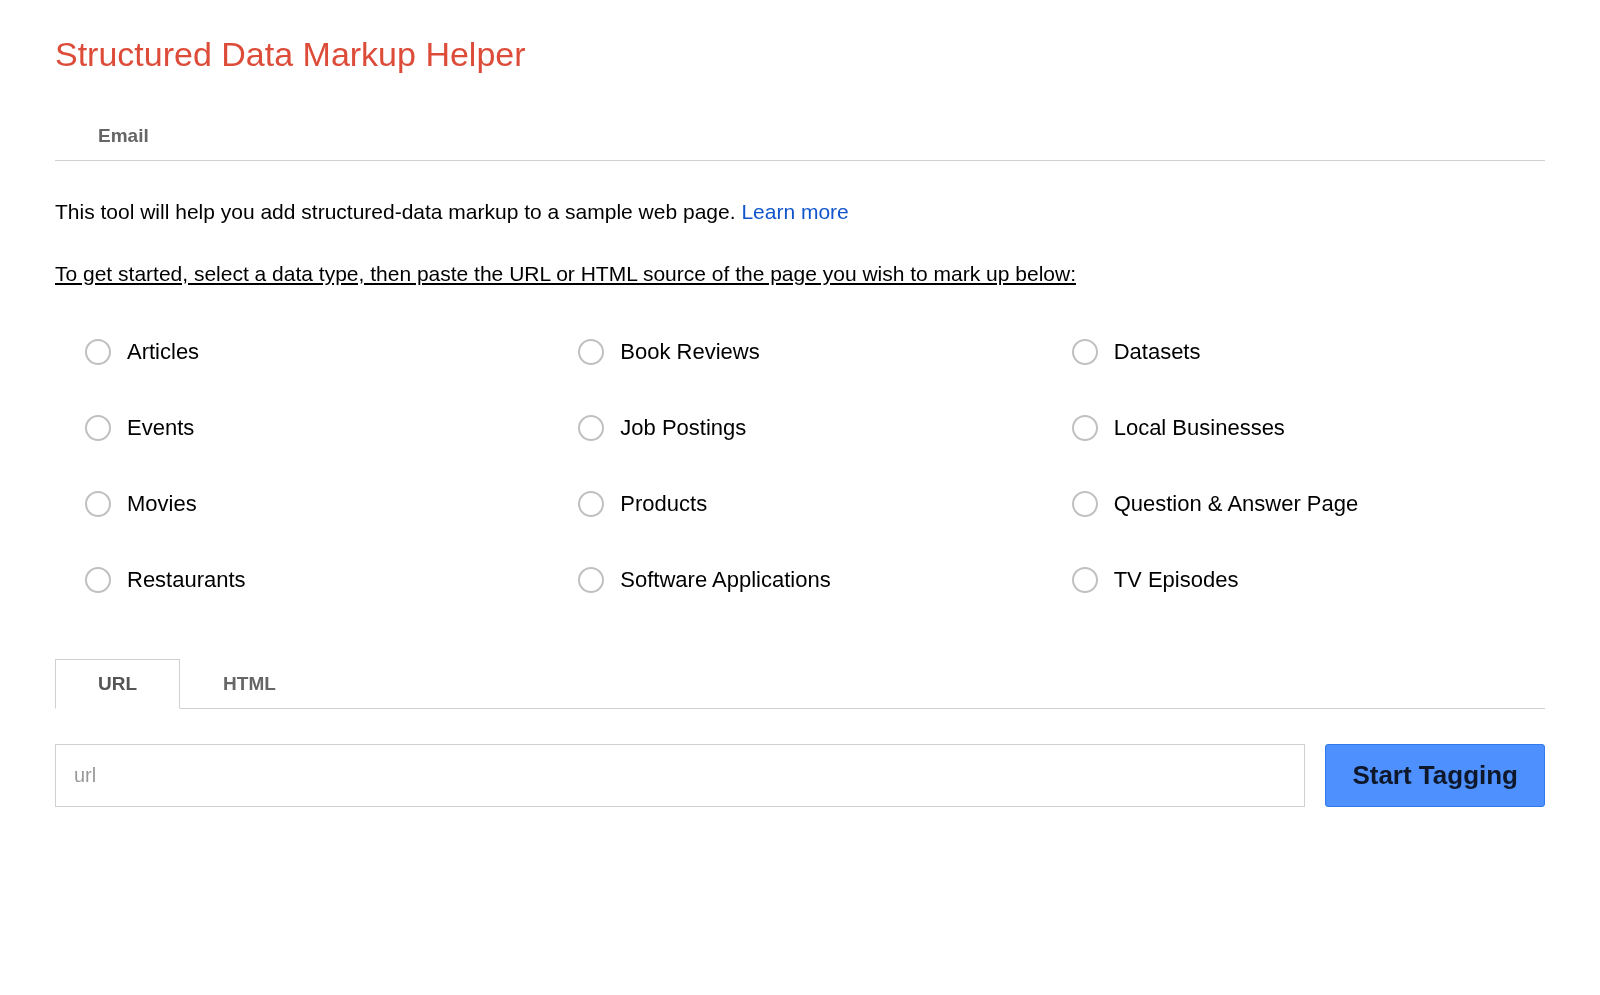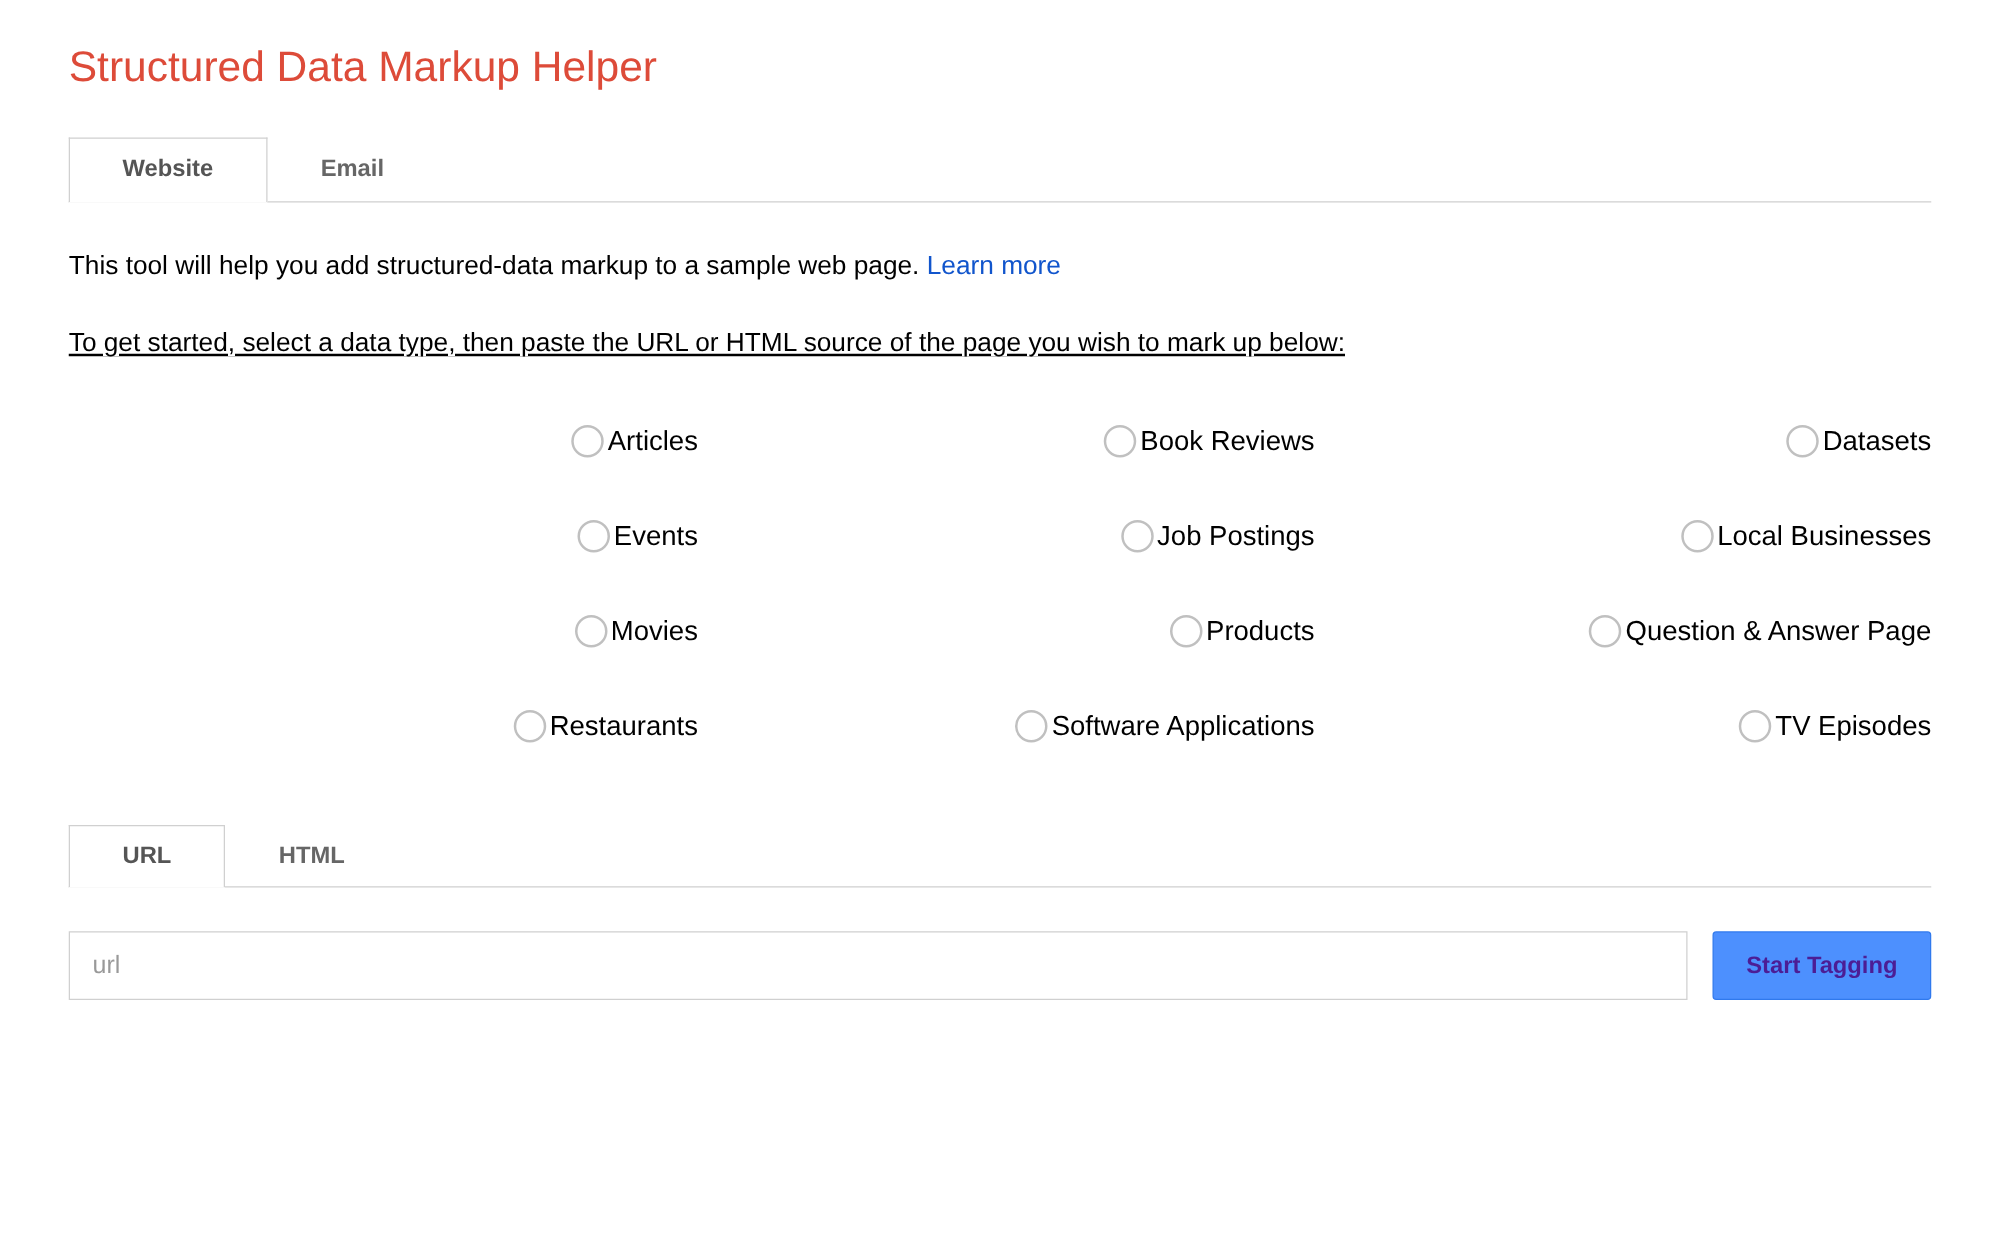--- a/index.html
+++ b/index.html
@@ -64,23 +64,22 @@
       display: grid;
       grid-template-columns: repeat(3, 1fr);
       row-gap: 50px;
       column-gap: 20px;
       margin-bottom: 65px;
       padding-left: 30px;
     }
     .radio-item {
       display: flex;
       align-items: center;
-      gap: 3px;
-      cursor: pointer;
-      justify-content: flex-end;
+      gap: 16px;
+      cursor: pointer;
     }
     .radio-circle {
       width: 26px;
       height: 26px;
       border: 2px solid #c0c0c0;
       border-radius: 50%;
       flex-shrink: 0;
     }
     .radio-label {
       font-size: 22px;
@@ -121,35 +120,34 @@
       background: #ffffff;
       color: #333;
       outline: none;
     }
     .url-input::placeholder {
       color: #999;
     }
     .start-button {
       padding: 15px 26px;
       background: #4D90FE;
-      color: #4c1d95;
-      font-size: 19px;
+      color: #0f172a;
+      font-size: 26px;
       font-weight: bold;
       border: 1px solid #3079ED;
       border-radius: 3px;
       cursor: pointer;
     }
   </style>
 </head>
 <body>
 
 <h1 class="page-title">Structured Data Markup Helper</h1>
 
 <div class="tabs">
-  <div class="tab active">Website</div>
   <div class="tab">Email</div>
 </div>
 
 <p class="intro-text">
   <span>This tool will help you add structured-data markup to a sample web page. </span><a>Learn more</a>
 </p>
 
 <p class="instruction-text">To get started, select a data type, then paste the URL or HTML source of the page you wish to mark up below:</p>
 
 <div class="radio-grid">

